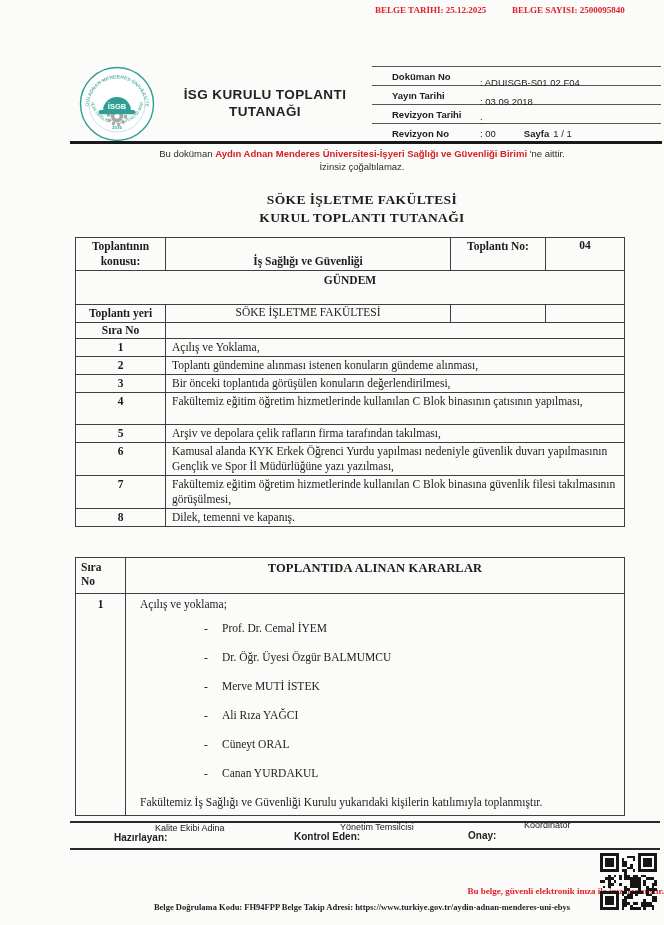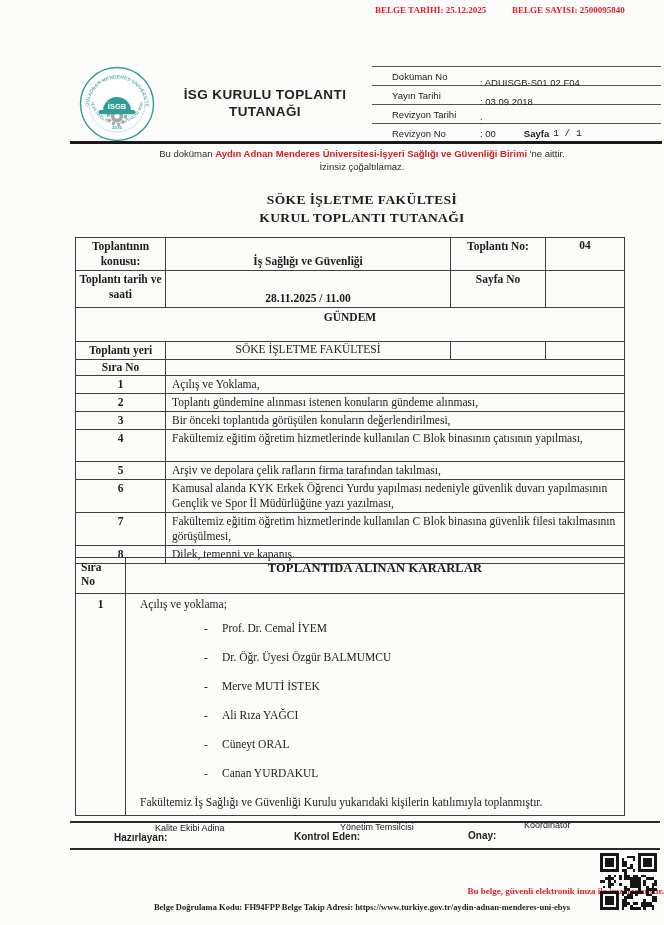--- a/index.html
+++ b/index.html
@@ -10,24 +10,24 @@
   .meta-tarihi{position:absolute;left:375px;top:0;white-space:nowrap;}
   .meta-sayisi{position:absolute;left:512px;top:0;white-space:nowrap;}
   
   .logo{position:absolute;left:79px;top:66px;width:76px;height:76px;}
   .hdr-title{position:absolute;left:158px;top:86px;width:214px;text-align:center;
              font-family:"Liberation Sans",sans-serif;font-weight:bold;font-size:13.5px;
              letter-spacing:.4px;line-height:17px;color:#222;}
   .docinfo{position:absolute;left:372px;top:66px;width:289px;
            font-family:"Liberation Sans",sans-serif;font-size:9.5px;border-top:1px solid #555;}
   .docinfo .di-row{display:flex;align-items:center;height:18px;border-bottom:1px solid #555;}
-  .docinfo .di-label{width:88px;font-weight:normal;flex:0 0 88px;padding-left:20px;}
+  .docinfo .di-label{width:88px;font-weight:bold;flex:0 0 88px;padding-left:20px;}
   .docinfo .di-value{flex:1;margin-top:12px;}
   .docinfo .di-extra{font-weight:bold;margin-left:28px;}
-  .docinfo .di-extra-val{font-weight:normal;margin-left:4px;font-family:Liberation Mono, monospace;}
+  .docinfo .di-extra-val{font-weight:normal;margin-left:4px;}
   .thick-line{position:absolute;left:70px;top:141px;width:592px;height:3px;background:#191919;}
   .ownership{position:absolute;left:60px;top:147px;width:604px;text-align:center;
              font-family:"Liberation Sans",sans-serif;font-size:9.5px;color:#2b2b2b;line-height:13px;}
   .ownership .own-red{color:#d42027;font-weight:bold;}
   
   .doc-heading{position:absolute;left:60px;top:191px;width:604px;text-align:center;
                font-weight:bold;font-size:13.5px;line-height:18px;letter-spacing:.4px;}
   
   table.grid{position:absolute;left:75px;border-collapse:collapse;table-layout:fixed;}
   table.grid td{border:1px solid #3f3f3f;font-size:11.5px;line-height:15px;
@@ -149,26 +149,20 @@
         <col style="width:285px">
         <col style="width:95px">
         <col style="width:79px">
       </colgroup>
     <tbody>
         <tr style="height:30px">
       <td class="lbl">Toplantının konusu:</td>
       <td class="val-b bottom-al">İş Sağlığı ve Güvenliği</td>
       <td class="lbl">Toplantı No:</td>
       <td class="val-b">04</td>
-    </tr>
-    <tr style="height:37px">
-      <td class="lbl">Toplantı tarih ve saati</td>
-      <td class="val-b bottom-al">28.11.2025 / 11.00</td>
-      <td class="lbl">Sayfa No</td>
-      <td class="val-r"></td>
     </tr>
     <tr style="height:34px">
       <td class="gundem-cell" colspan="4">GÜNDEM</td>
     </tr>
     <tr style="height:14px">
       <td class="lbl">Toplantı yeri</td>
       <td class="val-r">SÖKE İŞLETME FAKÜLTESİ</td>
       <td></td>
       <td></td>
     </tr>

